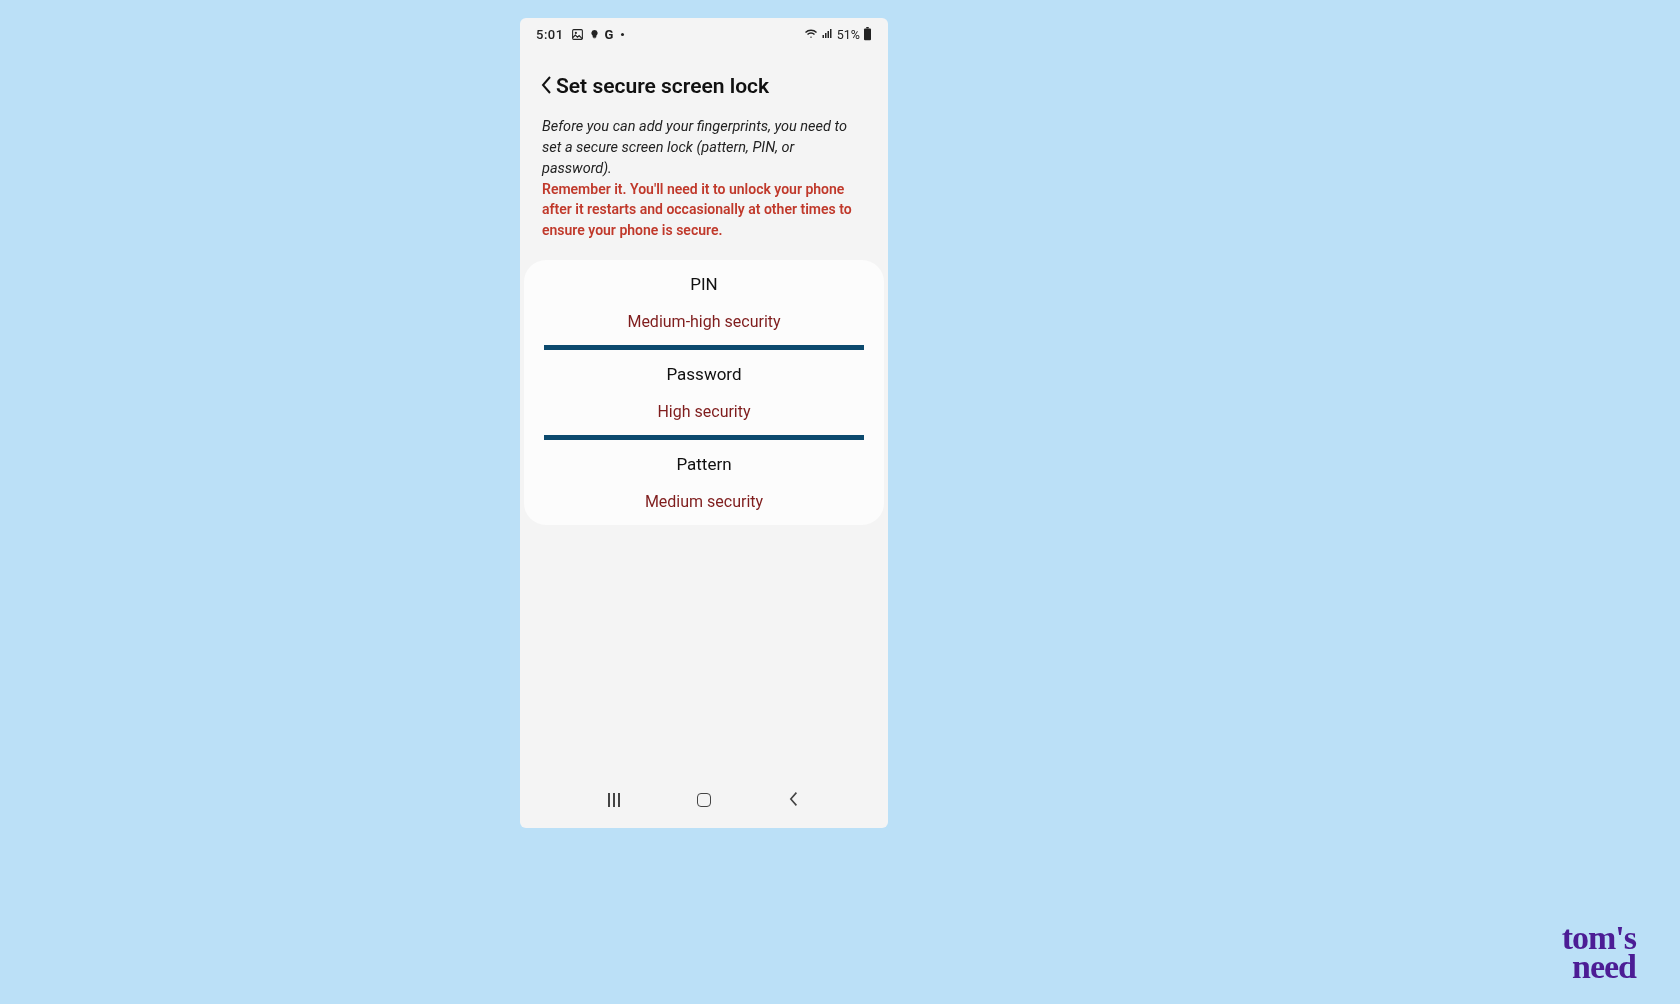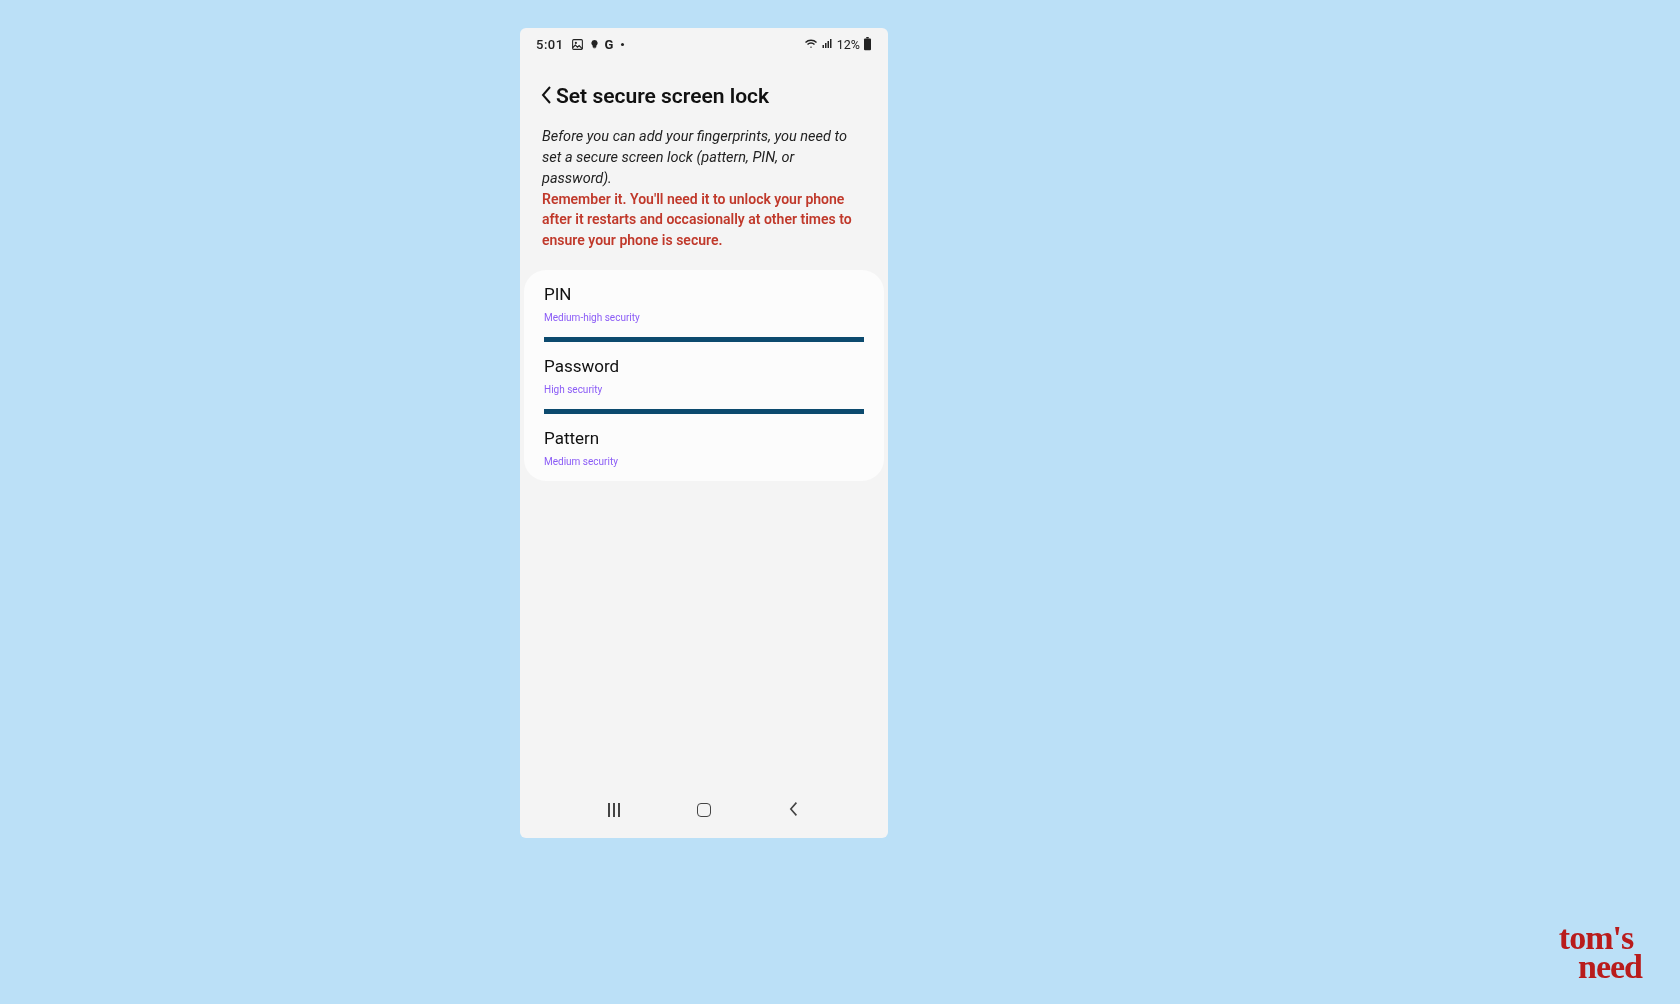--- a/index.html
+++ b/index.html
@@ -7,21 +7,21 @@
     width: 1680px;
     height: 1004px;
     background: #bbe0f7;
     font-family: -apple-system, BlinkMacSystemFont, "Segoe UI", Roboto, sans-serif;
     position: relative;
     overflow: hidden;
   }
   .phone {
     position: absolute;
     left: 520px;
-    top: 28px;
+    top: 18px;
     width: 368px;
     height: 810px;
     background: #f4f4f4;
     border-radius: 6px;
     overflow: hidden;
   }
   .status-bar {
     height: 26px;
     padding: 6px 16px 0 16px;
     display: flex;
@@ -43,52 +43,53 @@
   .back-btn { font-size: 20px; color: #000; cursor: pointer; line-height:1; }
   .page-title { font-size: 21px; font-weight: 600; color: #111; }
   .desc-block { padding: 8px 22px 14px 22px; }
   .desc-text { font-size: 14.5px; color: #222; line-height: 1.45; font-style: italic; }
   .warn-text { font-size: 14px; color: #c0392b; font-weight: 600; line-height: 1.45; }
   .option-list {
     background: #fcfcfc;
     border-radius: 22px;
     margin: 6px 4px 0 4px;
     overflow: hidden;
+    text-align: center;
   }
   .option-item {
     padding: 14px 20px 14px 20px;
     cursor: pointer;
   }
   .option-item + .option-item { border-top: 5px solid #0c4a6e; margin: 0 20px; padding-left:0; padding-right:0;}
   .option-title { font-size: 17px; color: #111; }
-  .option-sub { font-size: 10px; color: #8b5cf6; margin-top: 8px; }
+  .option-sub { font-size: 16px; color: #7f1d1d; margin-top: 18px; }
   .nav-bar {
     position: absolute;
     bottom: 8px;
     left: 0;
     right: 0;
     height: 40px;
     display: flex;
     justify-content: space-around;
     align-items: center;
     padding: 0 50px;
   }
   .nav-btn { color: #444; font-size: 18px; cursor:pointer; }
   .nav-recents { display:flex; gap:3px; }
   .nav-recents span { width:2px; height:14px; background:#444; display:block; }
   .nav-home { width:14px; height:14px; border:1.8px solid #444; border-radius:4px;}
   .watermark {
     position: absolute;
-    right: 38px;
+    right: 44px;
     bottom: 22px;
-    color: #b91c1c;
+    color: #4c1d95;
     font-weight: 800;
     letter-spacing: -1px;
     line-height: 0.85;
-    text-align: center;
+    text-align: right;
     font-family: Georgia, 'Times New Roman', serif;
   }
   .watermark .w1 { font-size: 34px; }
   .watermark .w2 { font-size: 34px; padding-left:28px; display:block; }
 </style>
 </head>
 <body>
 
 <div class="phone">
 
@@ -106,21 +107,21 @@
       <span style="font-weight:700; font-size:13px;">G</span>
       <span class="dot"></span>
     </div>
     <div class="status-right">
       <svg width="14" height="12" viewBox="0 0 24 24" fill="#222">
           <path d="M12 20l-2-2a3 3 0 014 0zM6 14l-2-2a11 11 0 0116 0l-2 2a8 8 0 00-12 0zM2 10L0 8a17 17 0 0124 0l-2 2a14 14 0 00-20 0z"></path>
         </svg>
       <svg width="13" height="12" viewBox="0 0 24 24" fill="#222">
           <path d="M2 20h3v-6H2zM7 20h3V10H7zM12 20h3V6h-3zM17 20h3V2h-3z"></path>
         </svg>
-      <span style="font-size:12.5px;">12%</span>
+      <span style="font-size:12.5px;">51%</span>
       <svg width="9" height="14" viewBox="0 0 12 20" fill="#222">
           <rect x="1" y="2" width="10" height="17" rx="1.5"></rect>
           <rect x="4" y="0" width="4" height="2" rx="1"></rect>
         </svg>
     </div>
   </div>
 
   <div class="header">
     <span class="back-btn">
       <svg width="14" height="20" viewBox="0 0 12 20" fill="none" stroke="#111" stroke-width="2">

